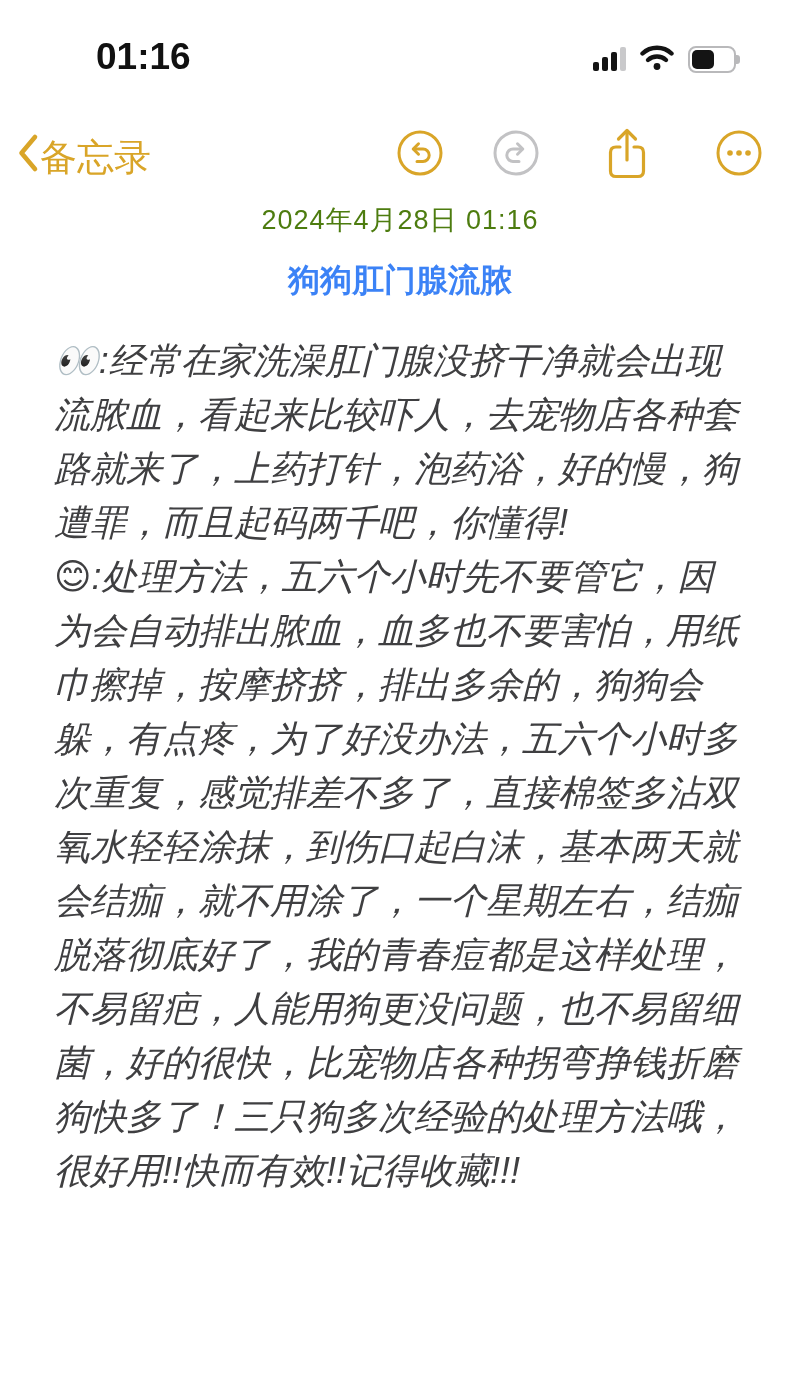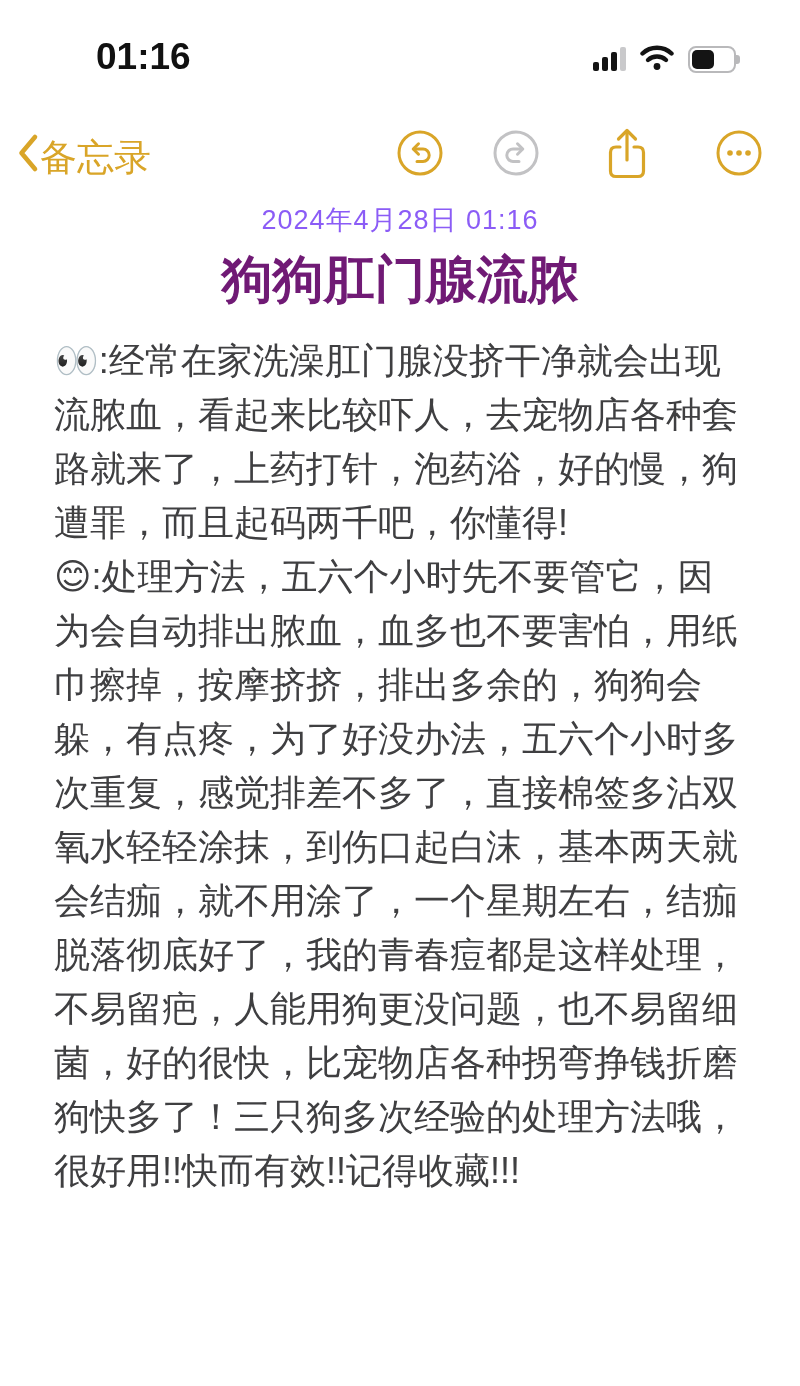--- a/index.html
+++ b/index.html
@@ -40,33 +40,33 @@
     position:absolute;left:16px;top:14px;display:flex;align-items:center;
     color:#d9a528;font-size:37px;font-weight:500;cursor:pointer;
   }
   .nav-icon{position:absolute;top:12px;cursor:pointer;}
   .undo-btn{left:397px;}
   .redo-btn{left:493px;}
   .share-btn{left:604px;top:8px;}
   .more-btn{left:716px;}
   
   .note-date{
-    margin-top:202px;text-align:center;font-size:27px;color:#8b5cf6;
+    margin-top:202px;text-align:center;font-size:27px;color:#4d7c0f;
     letter-spacing:1px;
   }
   .note-title{
     margin:10px 40px 18px 40px;text-align:center;
-    font-size:51px;font-weight:800;color:#701a75;line-height:64px;
+    font-size:32px;font-weight:800;color:#3b82f6;line-height:64px;
   }
   .note-body{
     margin:22px 54px 0 54px;width:692px;
     font-size:36px;line-height:54px;color:#3f3f41;
     text-align:left;word-break:break-all;
   }
-  .note-body p{margin:0;padding:0;}
+  .note-body p{margin:0;padding:0;font-style:italic;}
 </style>
 </head>
 <body>
 
 <div class="status-bar">
   <div class="status-time">01:16</div>
   <div class="status-icons">
     <div class="signal">
       <div class="bar b1"></div>
         <div class="bar b2"></div>

